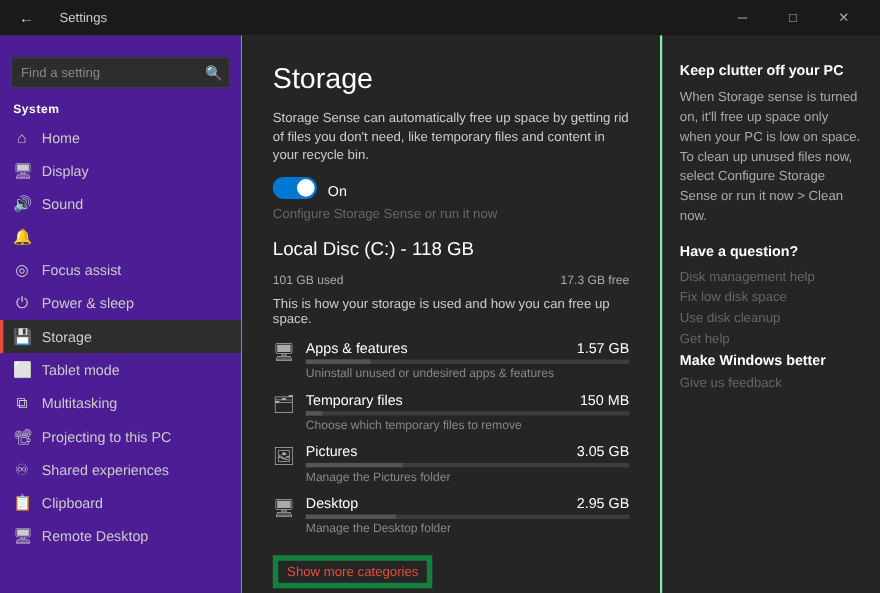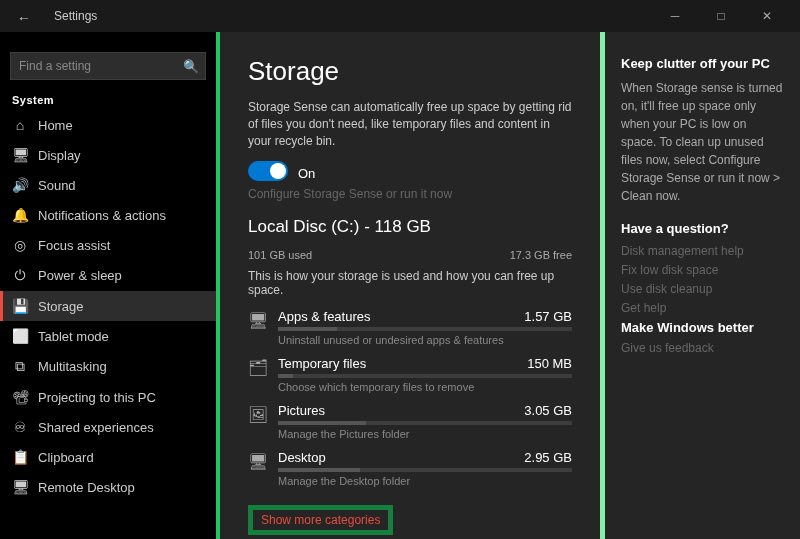--- a/index.html
+++ b/index.html
@@ -54,26 +54,26 @@
     
     .main-layout {
       display: flex;
       flex: 1;
       overflow: hidden;
     }
 
     
     .sidebar {
       width: 220px;
-      background: #000000;
+      background: #4c1d95;
       flex-shrink: 0;
       display: flex;
       flex-direction: column;
       overflow-y: auto;
-      border-right: 4px solid #22c55e;
+      border-right: 1px solid #22c55e;
     }
     .sidebar-nav-top {
       display: flex;
       align-items: center;
       padding: 8px 10px;
       gap: 8px;
     }
     .nav-back-btn {
       width: 28px;
       height: 28px;
@@ -287,21 +287,21 @@
       display: inline-block;
       width: fit-content;
     }
 
     
     .right-panel {
       width: 200px;
       flex-shrink: 0;
       background: #252526;
       padding: 24px 16px;
-      border-left: 5px solid #86efac;
+      border-left: 2px solid #86efac;
       overflow-y: auto;
     }
     .panel-section-title {
       font-size: 13px;
       font-weight: 600;
       color: #fff;
       margin-bottom: 8px;
     }
     .panel-text {
       font-size: 12px;
@@ -357,21 +357,20 @@
         <div class="nav-item">
           <span class="icon">🖥</span>
           <span>Display</span>
         </div>
         <div class="nav-item">
           <span class="icon">🔊</span>
           <span>Sound</span>
         </div>
         <div class="nav-item">
           <span class="icon">🔔</span>
-          <span>Notifications &amp; actions</span>
         </div>
         <div class="nav-item">
           <span class="icon">◎</span>
           <span>Focus assist</span>
         </div>
         <div class="nav-item">
           <span class="icon">⏻</span>
           <span>Power &amp; sleep</span>
         </div>
         <div class="nav-item active">

